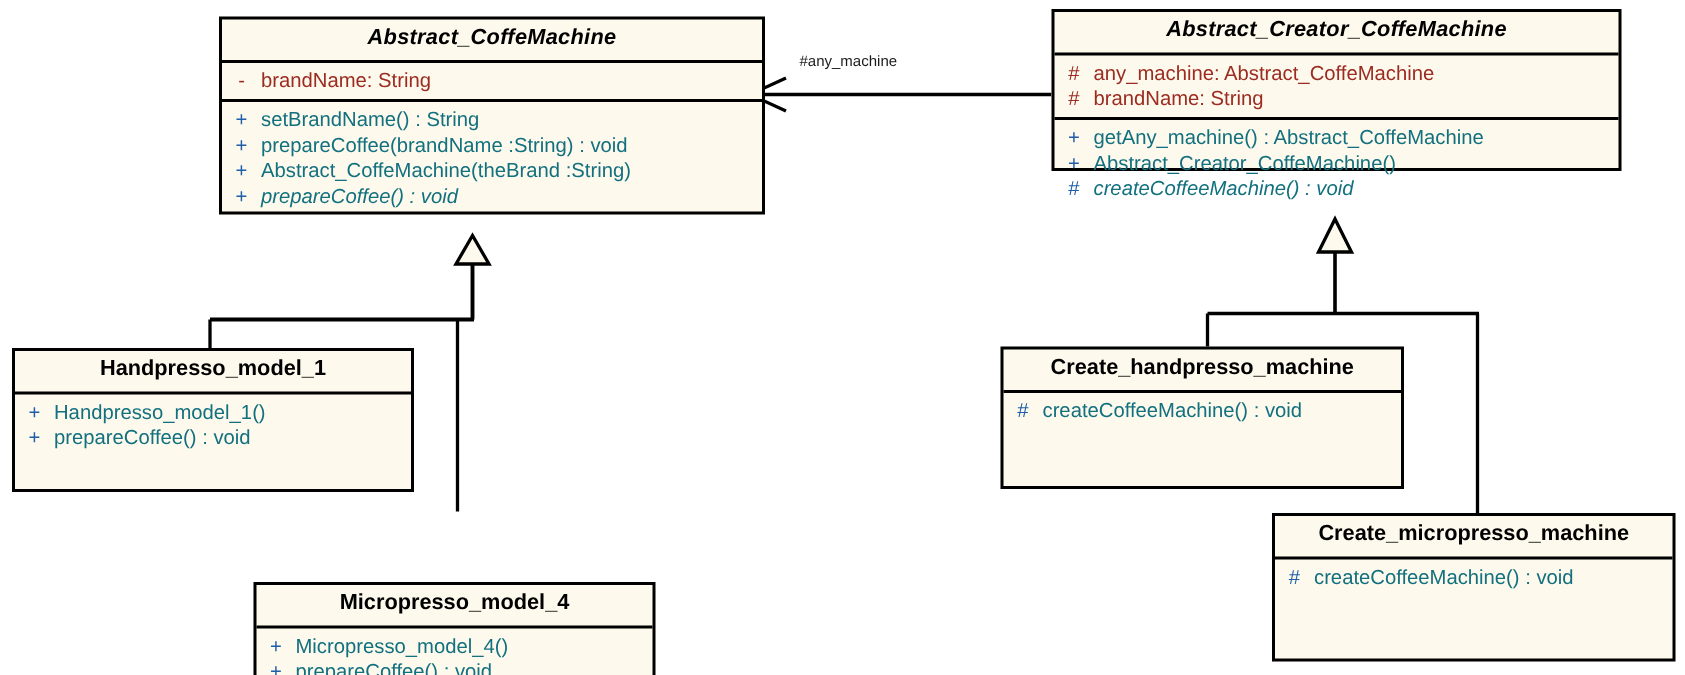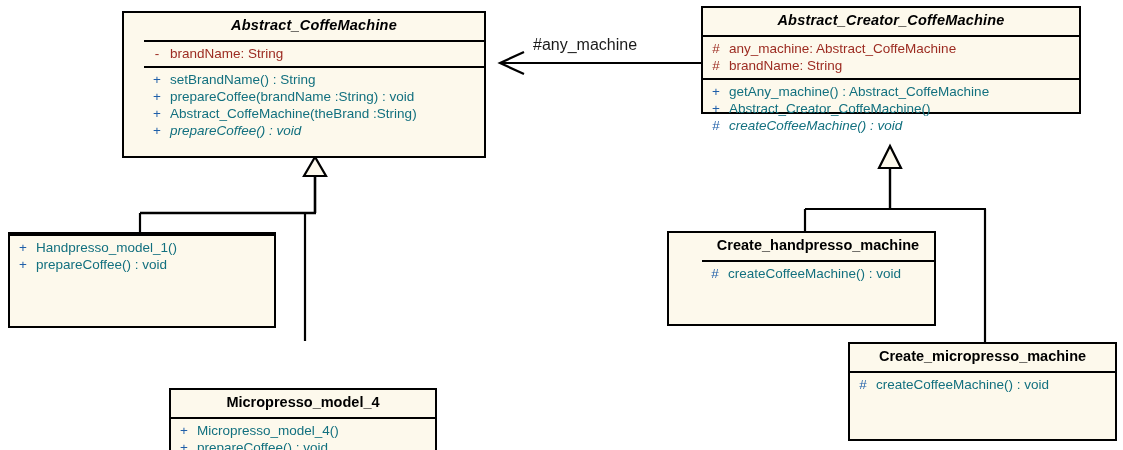--- a/index.html
+++ b/index.html
@@ -72,32 +72,32 @@
   }
   .attr .vis { color: #9c2b21; }
   .attr .mtext { color: #9c2b21; }
   .meth .mtext { color: #12707f; }
   .meth .vis { color: #1f5fa9; }
   .mtext { flex: 1 1 auto; }
   .mtext.italic { font-style: italic; }
 
   .edge-label {
     position: absolute;
-    font-size: 16px;
+    font-size: 10px;
     color: #1a1a1a;
     white-space: nowrap;
     z-index: 3;
   }
 
   
-  #cls-abstract-coffemachine { left: 122px; top: 11px; width: 364px; height: 147px; padding-left: 20px; }
+  #cls-abstract-coffemachine { left: 146px; top: 11px; width: 364px; height: 132px; }
   #cls-abstract-creator-coffemachine { left: 701px; top: 6px; width: 380px; height: 108px; }
   #cls-handpresso-model-1 { left: 8px; top: 232px; width: 268px; height: 96px; }
   #cls-micropresso-model-4 { left: 169px; top: 340px; width: 268px; height: 101px; margin-top: 48px; }
-  #cls-create-handpresso-machine { left: 667px; top: 231px; width: 269px; height: 95px; padding-left: 33px; }
+  #cls-create-handpresso-machine { left: 667px; top: 231px; width: 269px; height: 95px; }
   #cls-create-micropresso-machine { left: 848px; top: 342px; width: 269px; height: 99px; }
 </style>
 </head>
 <body>
 
 <div id="diagram">
 
   <svg class="edges" viewBox="0 0 1123 450">
 
     <g>
@@ -178,20 +178,21 @@
         <span class="mtext">Abstract_Creator_CoffeMachine()</span>
       </div>
       <div class="member meth">
         <span class="vis">#</span>
         <span class="mtext italic">createCoffeeMachine() : void</span>
       </div>
     </div>
   </div>
 
   <div class="uml-class" id="cls-handpresso-model-1">
+    <div class="class-name">Handpresso_model_1</div>
     <div class="divider"></div>
     <div class="compartment">
       <div class="member meth">
         <span class="vis">+</span>
         <span class="mtext">Handpresso_model_1()</span>
       </div>
       <div class="member meth">
         <span class="vis">+</span>
         <span class="mtext">prepareCoffee() : void</span>
       </div>

